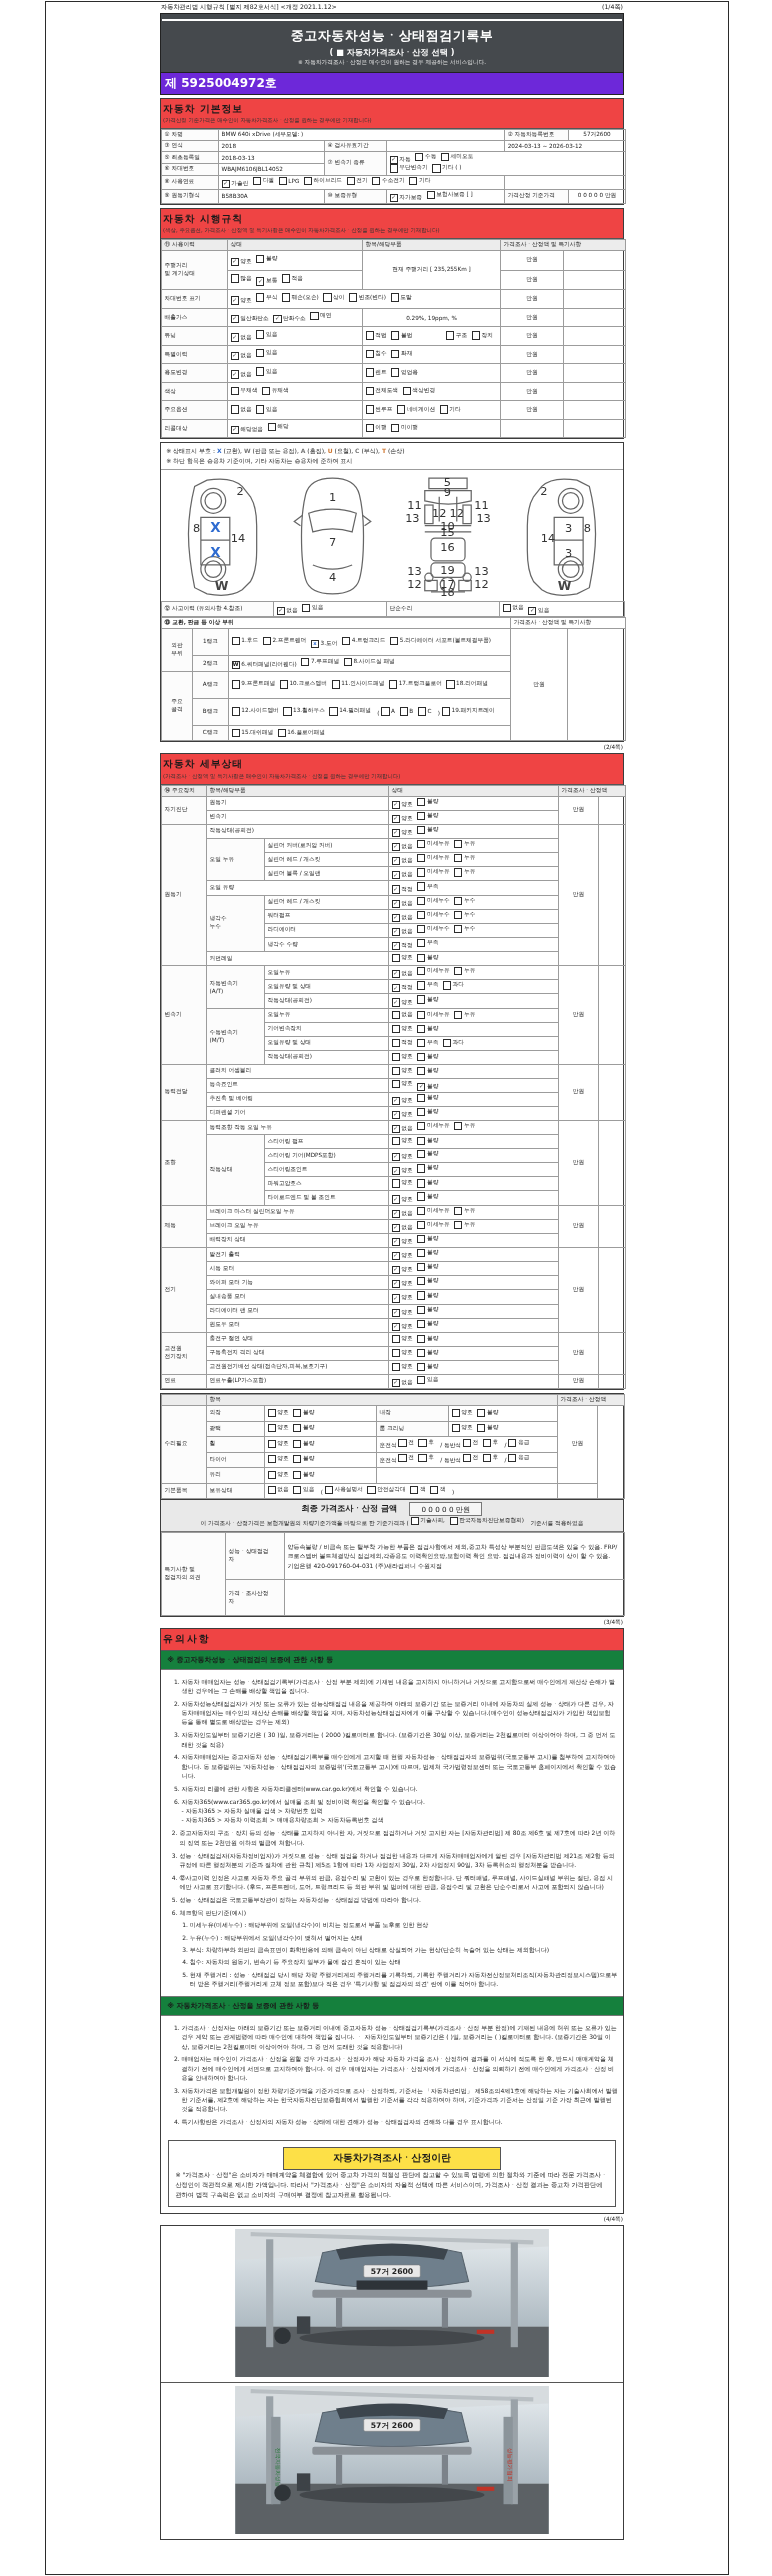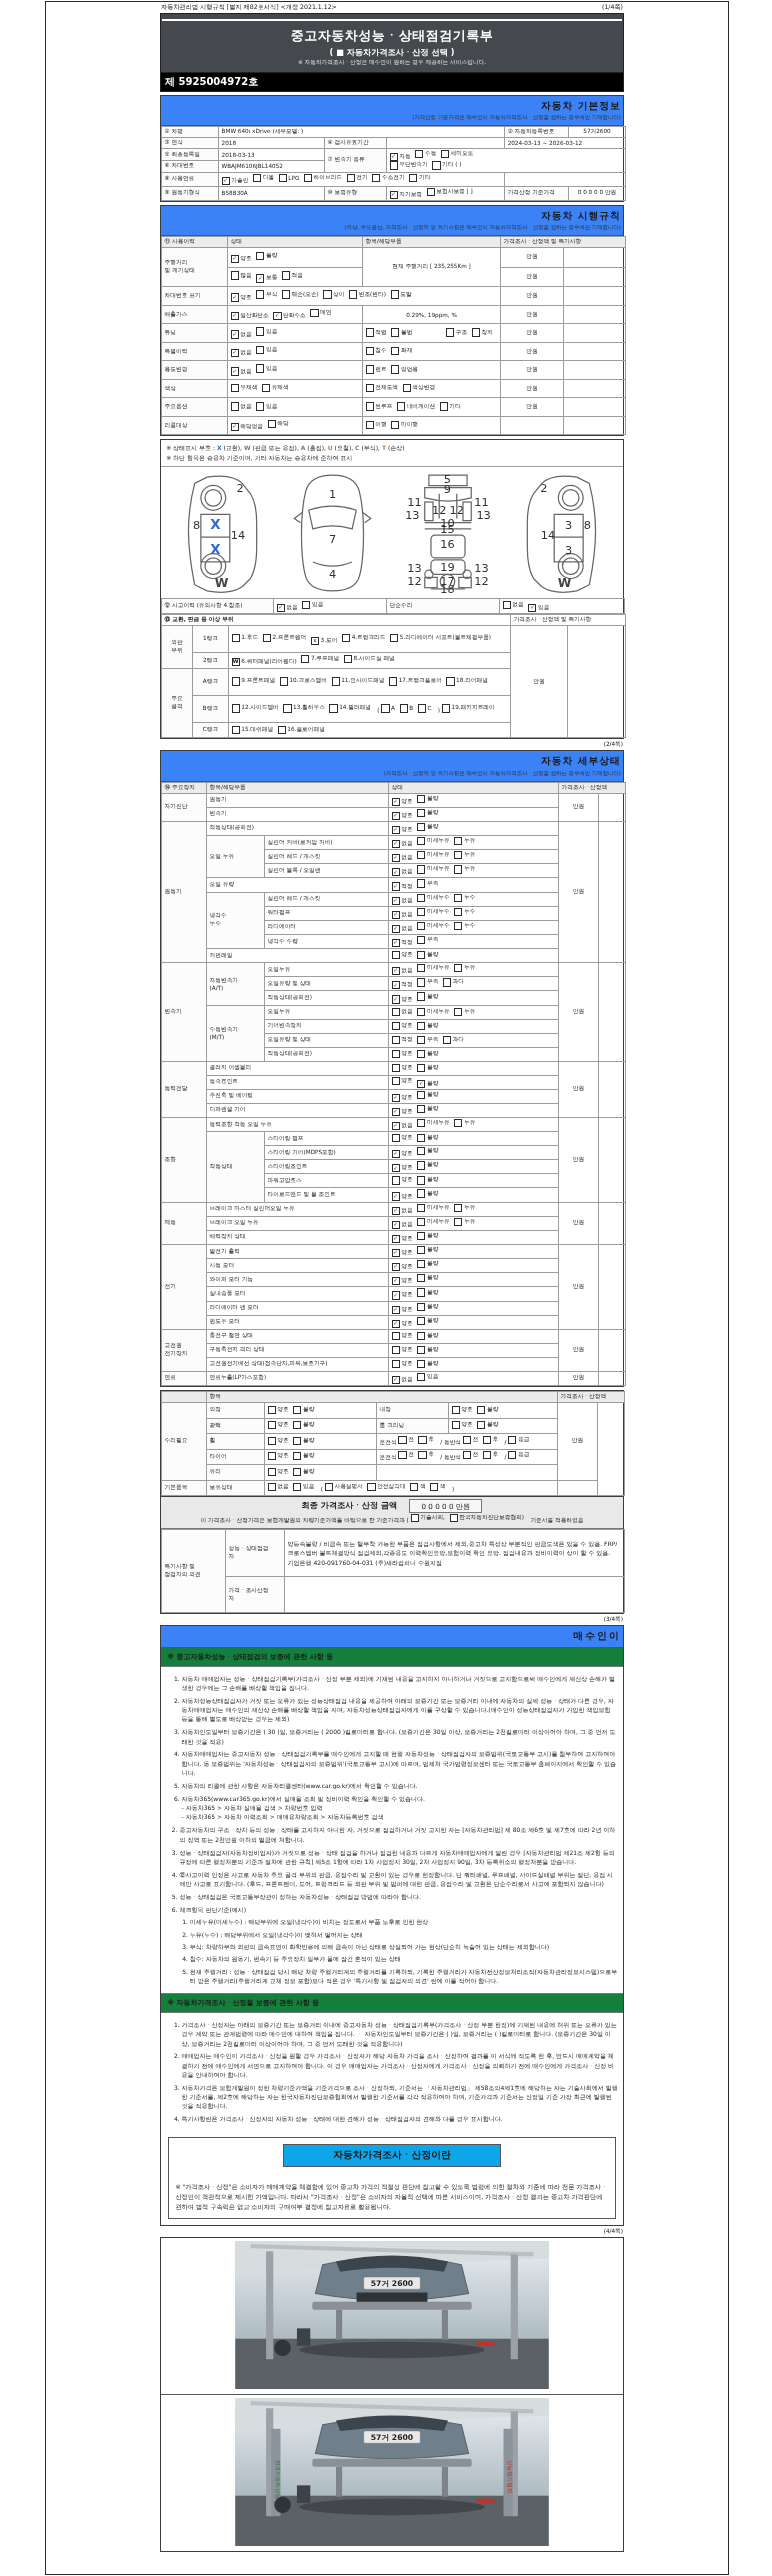--- a/index.html
+++ b/index.html
@@ -8,24 +8,24 @@
   #frame{position:absolute;left:45px;top:1px;width:682px;height:2572px;border:0.5px solid #2b2b2b;background:#fff;}
   #doc{position:absolute;left:160px;top:2.1px;width:464px;}
   .formrule{font-size:6.2px;color:#111;display:flex;justify-content:space-between;padding:0.5px 1px 1.5px 1px;}
   .pagemark{font-size:5.7px;color:#111;text-align:right;padding:1.5px 1px;}
   
   .titleblock{background:#45494d;border:0.5px solid #222;color:#fff;text-align:center;padding:5.2px 0 4.6px 0;}
   .titleblock .innerline{height:2.1px;background:#fff;margin:0 1px 5.2px 1px;}
   .t1{font-size:13px;font-weight:bold;letter-spacing:0.5px;}
   .t2{font-size:8.2px;font-weight:bold;margin-top:2.1px;}
   .t3{font-size:5.7px;color:#e8e8e8;margin-top:1.5px;}
-  .docbar{background:#000000;color:#fff;font-size:10px;font-weight:bold;padding:2.1px 4.1px;border:0.5px solid #222;border-top:none;}
+  .docbar{background:#6d28d9;color:#fff;font-size:12px;font-weight:bold;padding:2.1px 4.1px;border:0.5px solid #222;border-top:none;}
   
   .sec{border:1px solid #3c3c3c;background:#fff;margin-top:3.1px;}
-  .sechead{background:#3b82f6;text-align:right;padding:3.6px 2.1px 4.1px 2.1px;border-bottom:0.5px solid #555;}
+  .sechead{background:#ef4444;text-align:left;padding:3.6px 2.1px 4.1px 2.1px;border-bottom:0.5px solid #555;}
   .sechead .st{font-size:9.8px;font-weight:bold;letter-spacing:1px;}
   .sechead .ss{font-size:5.4px;color:#333;margin-top:1.5px;}
   table{border-collapse:collapse;width:100%;table-layout:fixed;}
   td,th{border:0.5px solid #9c9c9c;font-size:5.7px;padding:1px 2.6px;vertical-align:middle;word-break:keep-all;}
   th{background:#ececec;font-weight:normal;text-align:left;}
   .lbl{background:#fcfcfc;}
   .ctr{text-align:center;}
   
   .cb{display:inline-flex;align-items:center;margin-right:4.6px;white-space:nowrap;}
   .bx{display:inline-flex;align-items:center;justify-content:center;width:6.2px;height:6.2px;border:0.8px solid #2c2c2c;
@@ -35,22 +35,22 @@
   .price{ text-align:center;}
   
   .noticebody{padding:3.1px 5.2px 4.1px 7.2px;font-size:6px;line-height:1.55;}
   .nhead{border-top:0.5px solid #777;border-bottom:0.5px solid #777;background:#15803d;font-size:7px;font-weight:bold;
          padding:4.1px 6.2px;}
   ol.n1{margin:3.1px 0 3.1px 3.1px;padding-left:10.3px;}
   ol.n1>li{margin:3.6px 0;}
   ol.n2{margin:1px 0 1px 1px;padding-left:9.3px;}
   ol.n2>li{margin:3.1px 0;}
   .inbox{border:0.5px solid #555;margin:5.2px 7.2px 6.2px 7.2px;padding:5.2px 6.2px 6.2px 6.2px;}
-  .inbox .bt{border:0.5px solid #555;width:216px;margin:1px auto 15px auto;text-align:center;font-size:9.8px;font-weight:bold;
-             padding:4.1px 0;background:#0ea5e9;}
+  .inbox .bt{border:0.5px solid #555;width:216px;margin:1px auto 0 auto;text-align:center;font-size:9.8px;font-weight:bold;
+             padding:4.1px 0;background:#fde047;}
   .inbox .btx{font-size:6.2px;line-height:1.6;}
   
   .diagwrap{display:flex;justify-content:space-around;align-items:center;padding:4.1px 3.1px;background:#fff;}
   
   .photorow{border-top:0.5px solid #555;text-align:center;padding:3.1px 0;}
   .codeX{color:#2e6bd0;font-weight:bold;}
   .codeW{color:#777;font-weight:bold;}
   .codeA{color:#777;font-weight:bold;}
   .codeU{color:#d0762e;font-weight:bold;}
   .codeC{color:#777;font-weight:bold;}
@@ -1316,21 +1316,21 @@
             </tr>
           </tbody>
         </table>
       </div>
   </div>
 
   <div class="pagemark">(3/4쪽)</div>
 
   <div class="sec" style="margin-top:0;">
     <div class="sechead">
-      <div class="st" style="letter-spacing:2.1px;">매수인이</div>
+      <div class="st" style="letter-spacing:2.1px;">유의사항</div>
     </div>
     <div class="nhead" style="border-top:none;">※ 중고자동차성능ㆍ상태점검의 보증에 관한 사항 등</div>
     <div class="noticebody" id="notice-body">
         <ol class="n1">
           <li>자동차 매매업자는 성능ㆍ상태점검기록부(가격조사ㆍ산정 부분 제외)에 기재된 내용을 고지하지 아니하거나 거짓으로 고지함으로써 매수인에게 재산상 손해가 발생한 경우에는 그 손해를 배상할 책임을 집니다.</li>
           <li>자동차성능상태점검자가 거짓 또는 오류가 있는 성능상태점검 내용을 제공하여 아래의 보증기간 또는 보증거리 이내에 자동차의 실제 성능ㆍ상태가 다른 경우, 자동차매매업자는 매수인의 재산상 손해를 배상할 책임을 지며, 자동차성능상태점검자에게 이를 구상할 수 있습니다.(매수인이 성능상태점검자가 가입한 책임보험 등을 통해 별도로 배상받는 경우는 제외)</li>
           <li>자동차인도일부터 보증기간은 ( 30 )일, 보증거리는 ( 2000 )킬로미터로 합니다. (보증기간은 30일 이상, 보증거리는 2천킬로미터 이상이어야 하며, 그 중 먼저 도래한 것을 적용)</li>
           <li>자동차매매업자는 중고자동차 성능ㆍ상태점검기록부를 매수인에게 고지할 때 현행 자동차성능ㆍ상태점검자의 보증범위(국토교통부 고시)를 첨부하여 고지하여야 합니다. 동 보증범위는 '자동차성능ㆍ상태점검자의 보증범위'(국토교통부 고시)에 따르며, 법제처 국가법령정보센터 또는 국토교통부 홈페이지에서 확인할 수 있습니다.</li>
           <li>자동차의 리콜에 관한 사항은 자동차리콜센터(www.car.go.kr)에서 확인할 수 있습니다.</li>
           <li>자동차365(www.car365.go.kr)에서 실매물 조회 및 정비이력 확인을 확인할 수 있습니다.<br>- 자동차365 &gt; 자동차 실매물 검색 &gt; 차량번호 입력<br>- 자동차365 &gt; 자동차 이력조회 &gt; 매매용차량조회 &gt; 자동차등록번호 검색</li>

